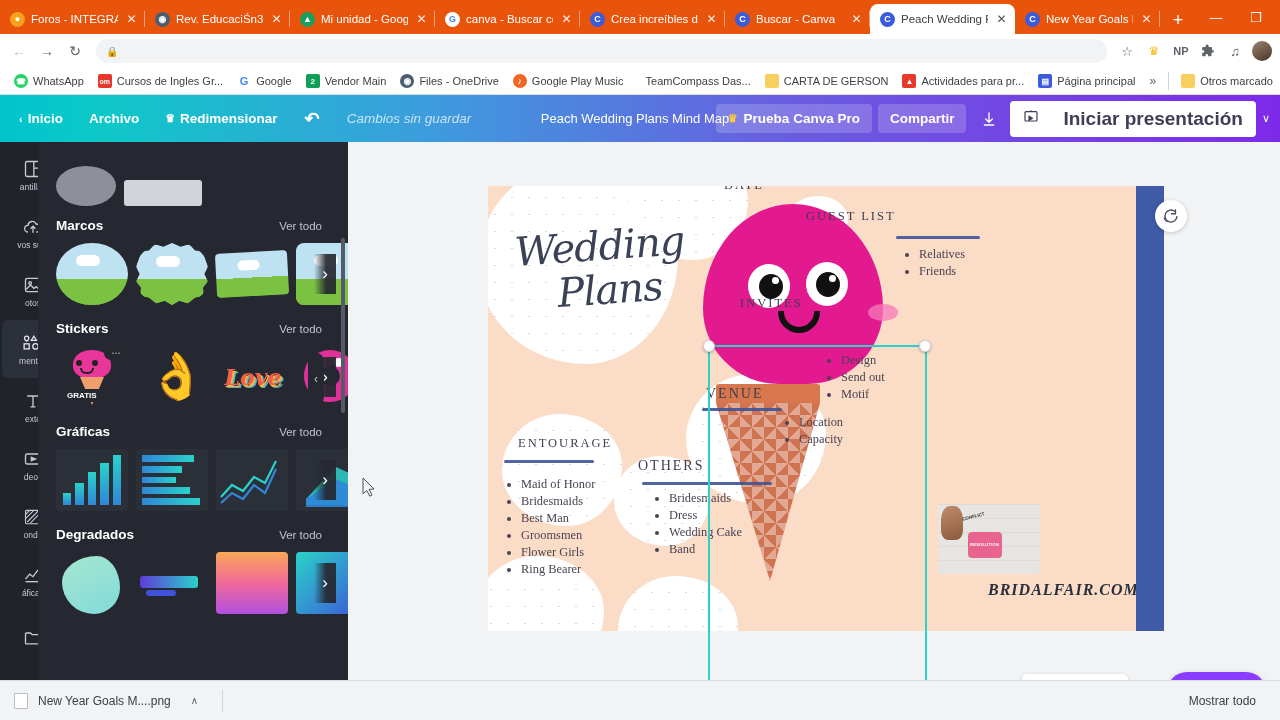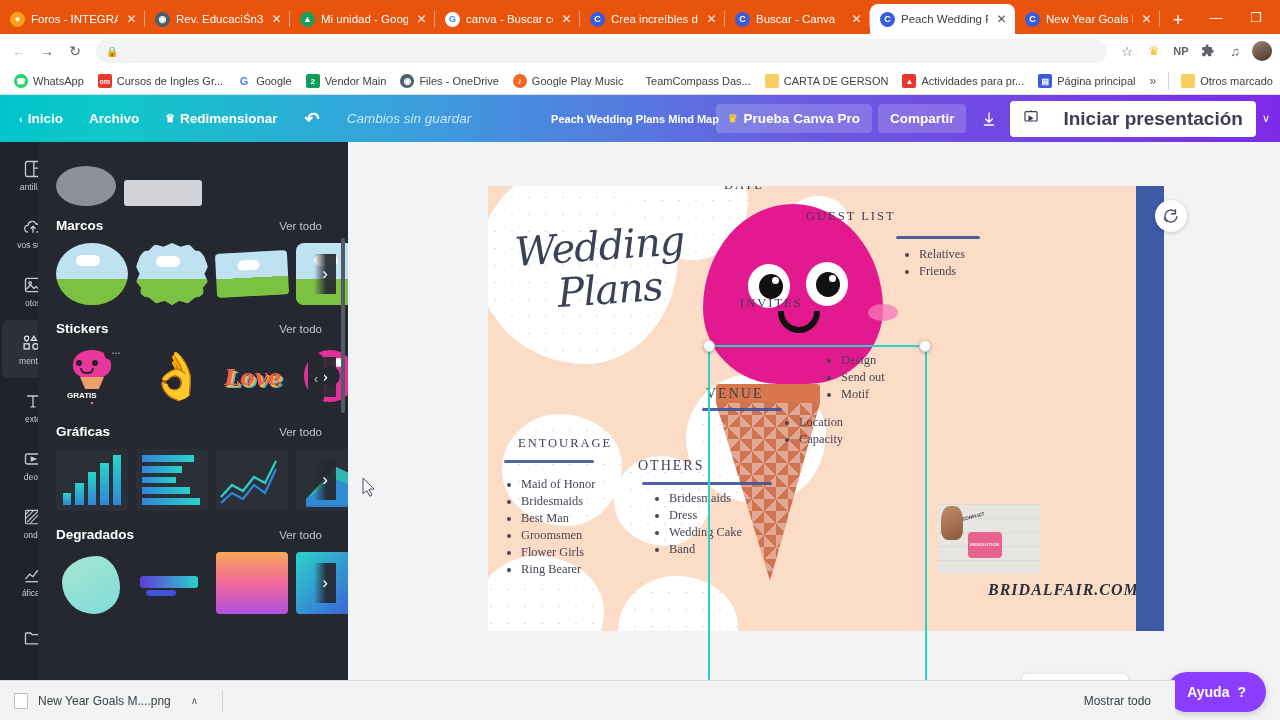--- a/index.html
+++ b/index.html
@@ -108,21 +108,21 @@
   .ch-left { display: flex; align-items: center; gap: 0px; }
   .ch-item {
     padding: 7px 13px; font-weight: 600; white-space: nowrap; font-size: 13.5px;
     display: flex; align-items: center; gap: 5px;
   }
   .ch-item.light { font-weight: 400; font-style: italic; color: rgba(255,255,255,.72); }
   .ch-center {
     position: absolute; left: 50%; transform: translateX(-50%);
     display: flex; align-items: center; gap: 0;
   }
-  .ch-title { font-size: 11px; font-weight: 700; white-space: nowrap; padding-right: 10px; }
+  .ch-title { font-size: 13px; font-weight: 400; white-space: nowrap; padding-right: 10px; }
   .ch-right { margin-left: auto; display: flex; align-items: center; gap: 0; padding-right: 4px; }
   .pill {
     background: rgba(255,255,255,.18); border-radius: 4px; padding: 7px 12px;
     font-weight: 600; font-size: 13.5px; display: flex; align-items: center; gap: 6px;
     margin-right: 6px; white-space: nowrap;
   }
   .icon-btn-h {
     width: 34px; height: 32px; display: flex; align-items: center; justify-content: center;
     font-size: 15px; margin-right: 4px;
   }
@@ -328,21 +328,21 @@
   .hscroll {
     position: absolute; left: 0; bottom: 0; height: 10px; width: 100%;
   }
   .hscroll .larr, .hscroll .rarr {
     position: absolute; bottom: 0px; font-size: 9px; color: #9b9ea5;
   }
   .hscroll .larr { left: 4px; }
 
   
   .dlbar {
-    position: absolute; left: 0; bottom: 0; width: 1175px; height: 40px;
+    position: absolute; left: 0; bottom: 0; width: 1280px; height: 40px;
     background: #f1f3f4; border-top: 1px solid #dadce0; display: flex;
     align-items: center; padding: 0 14px; gap: 10px; font-size: 12px; color: #3c4043;
     z-index: 90;
   }
   .dl-item { display: flex; align-items: center; gap: 10px; }
   .dl-file-ic {
     width: 14px; height: 16px; background: #fff; border: 1px solid #b9bdc2;
     border-radius: 1px; position: relative;
   }
   .dl-chev { color: #5f6368; font-size: 10px; padding-left: 10px; }

